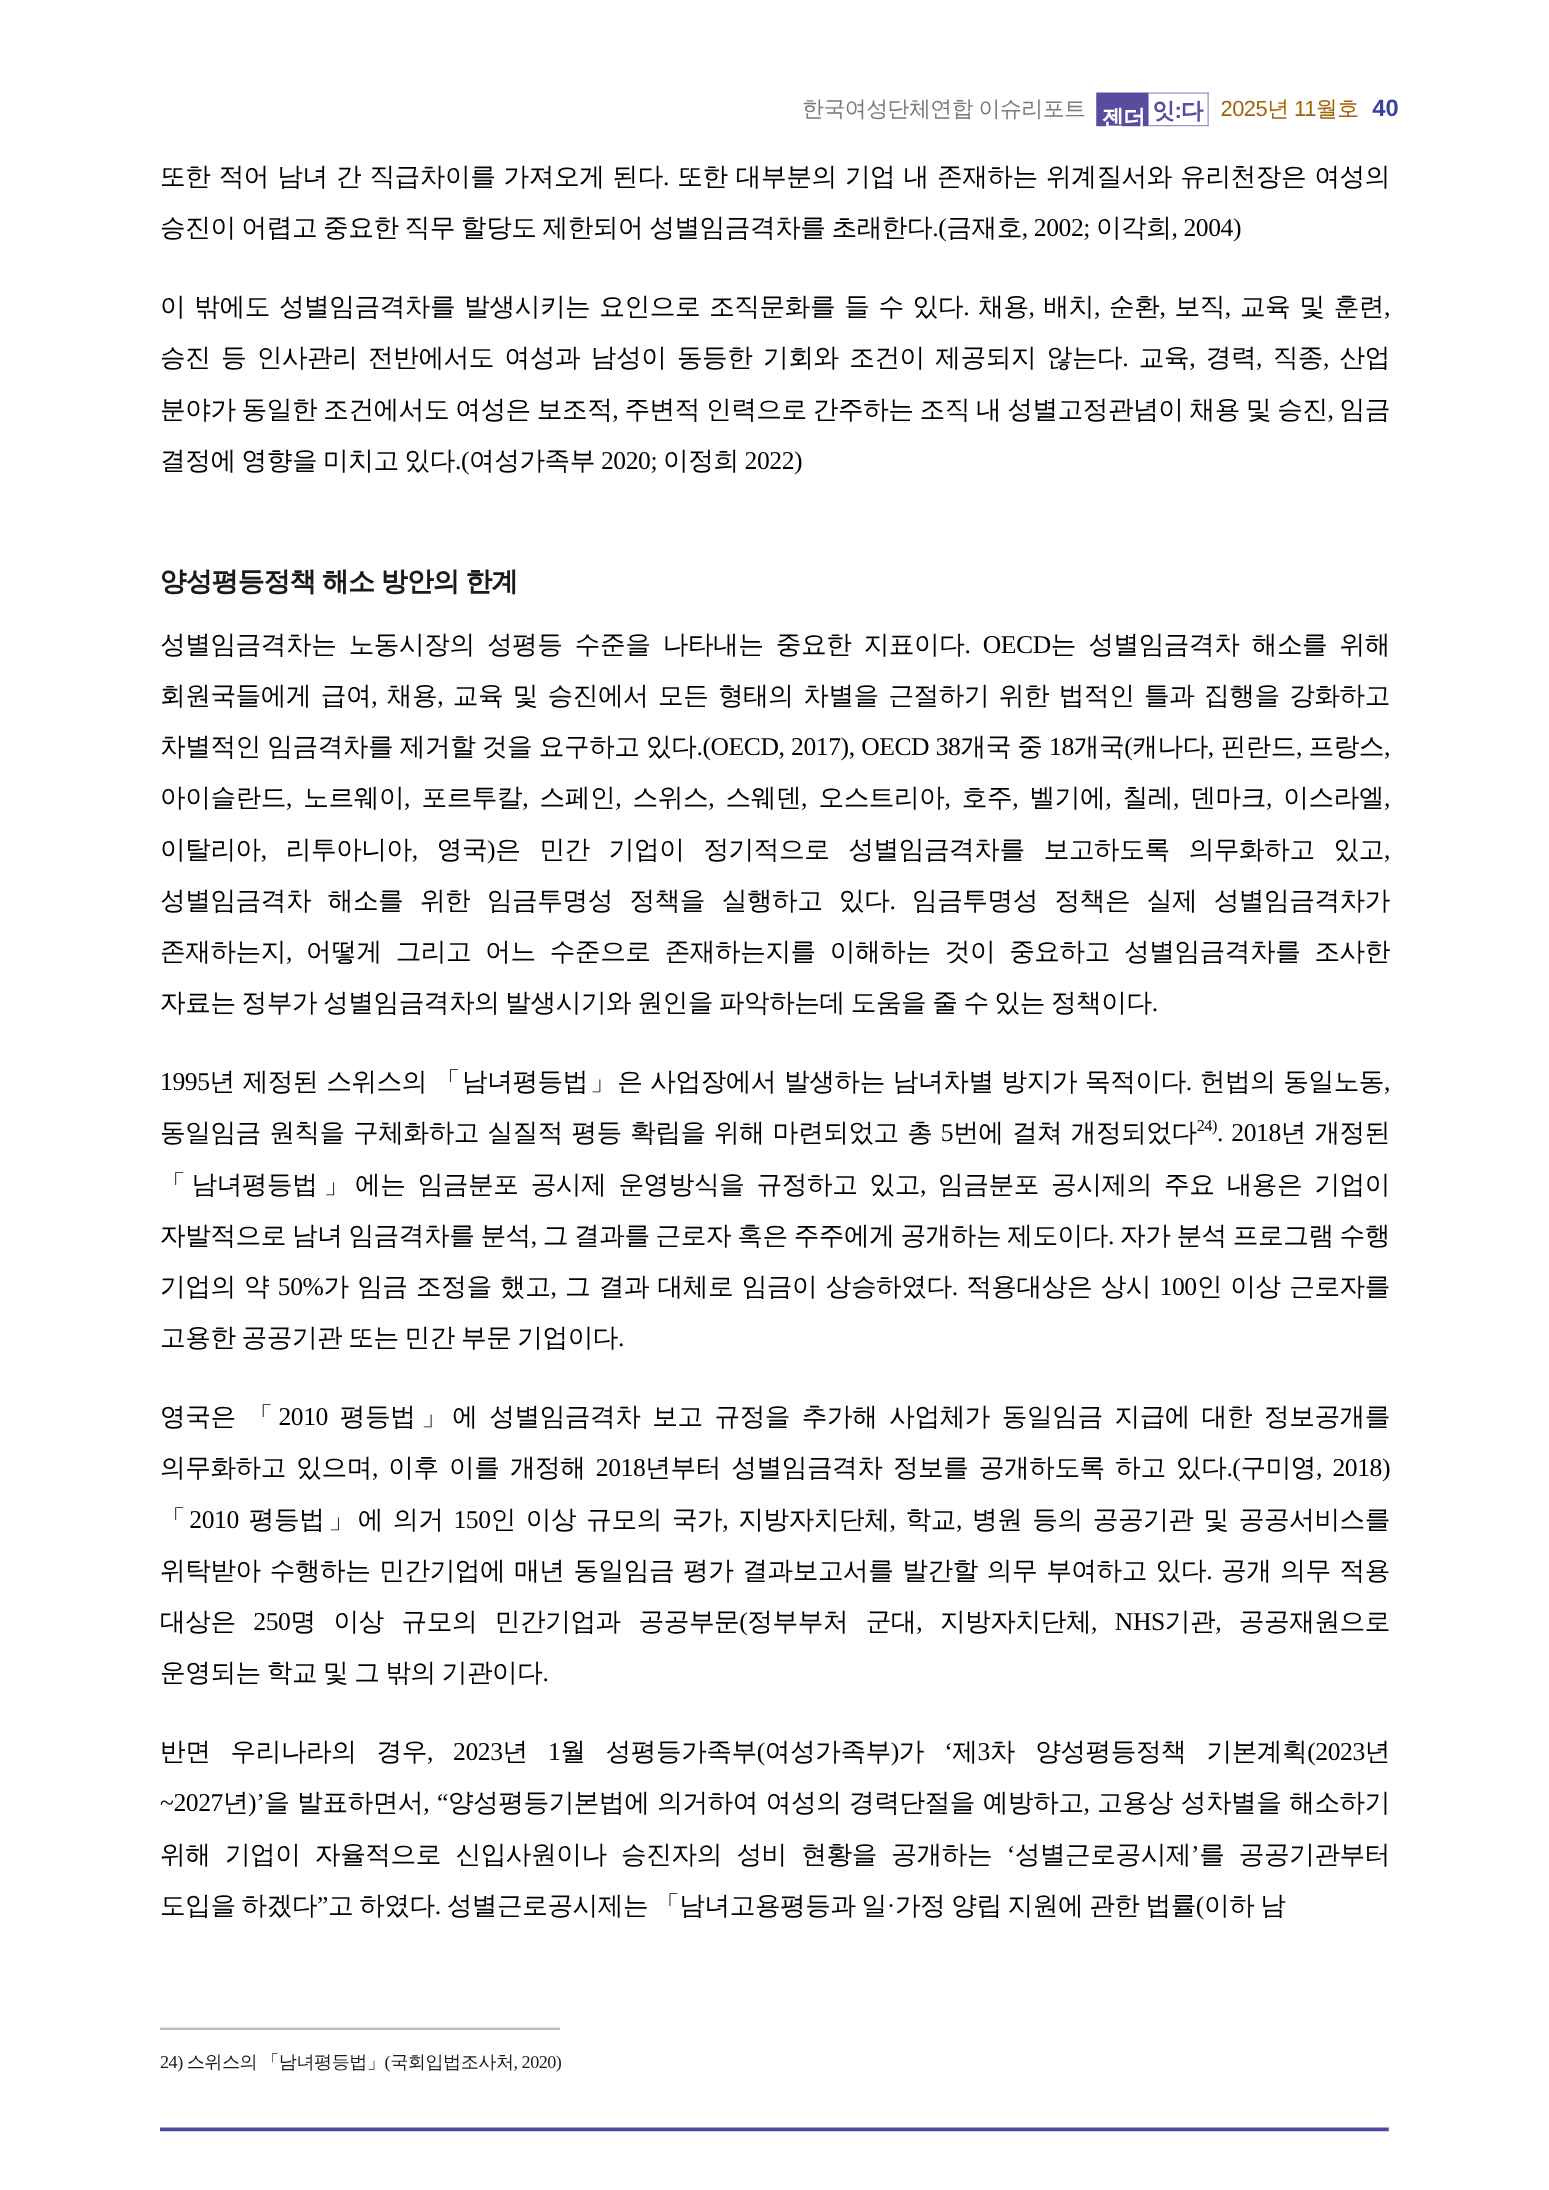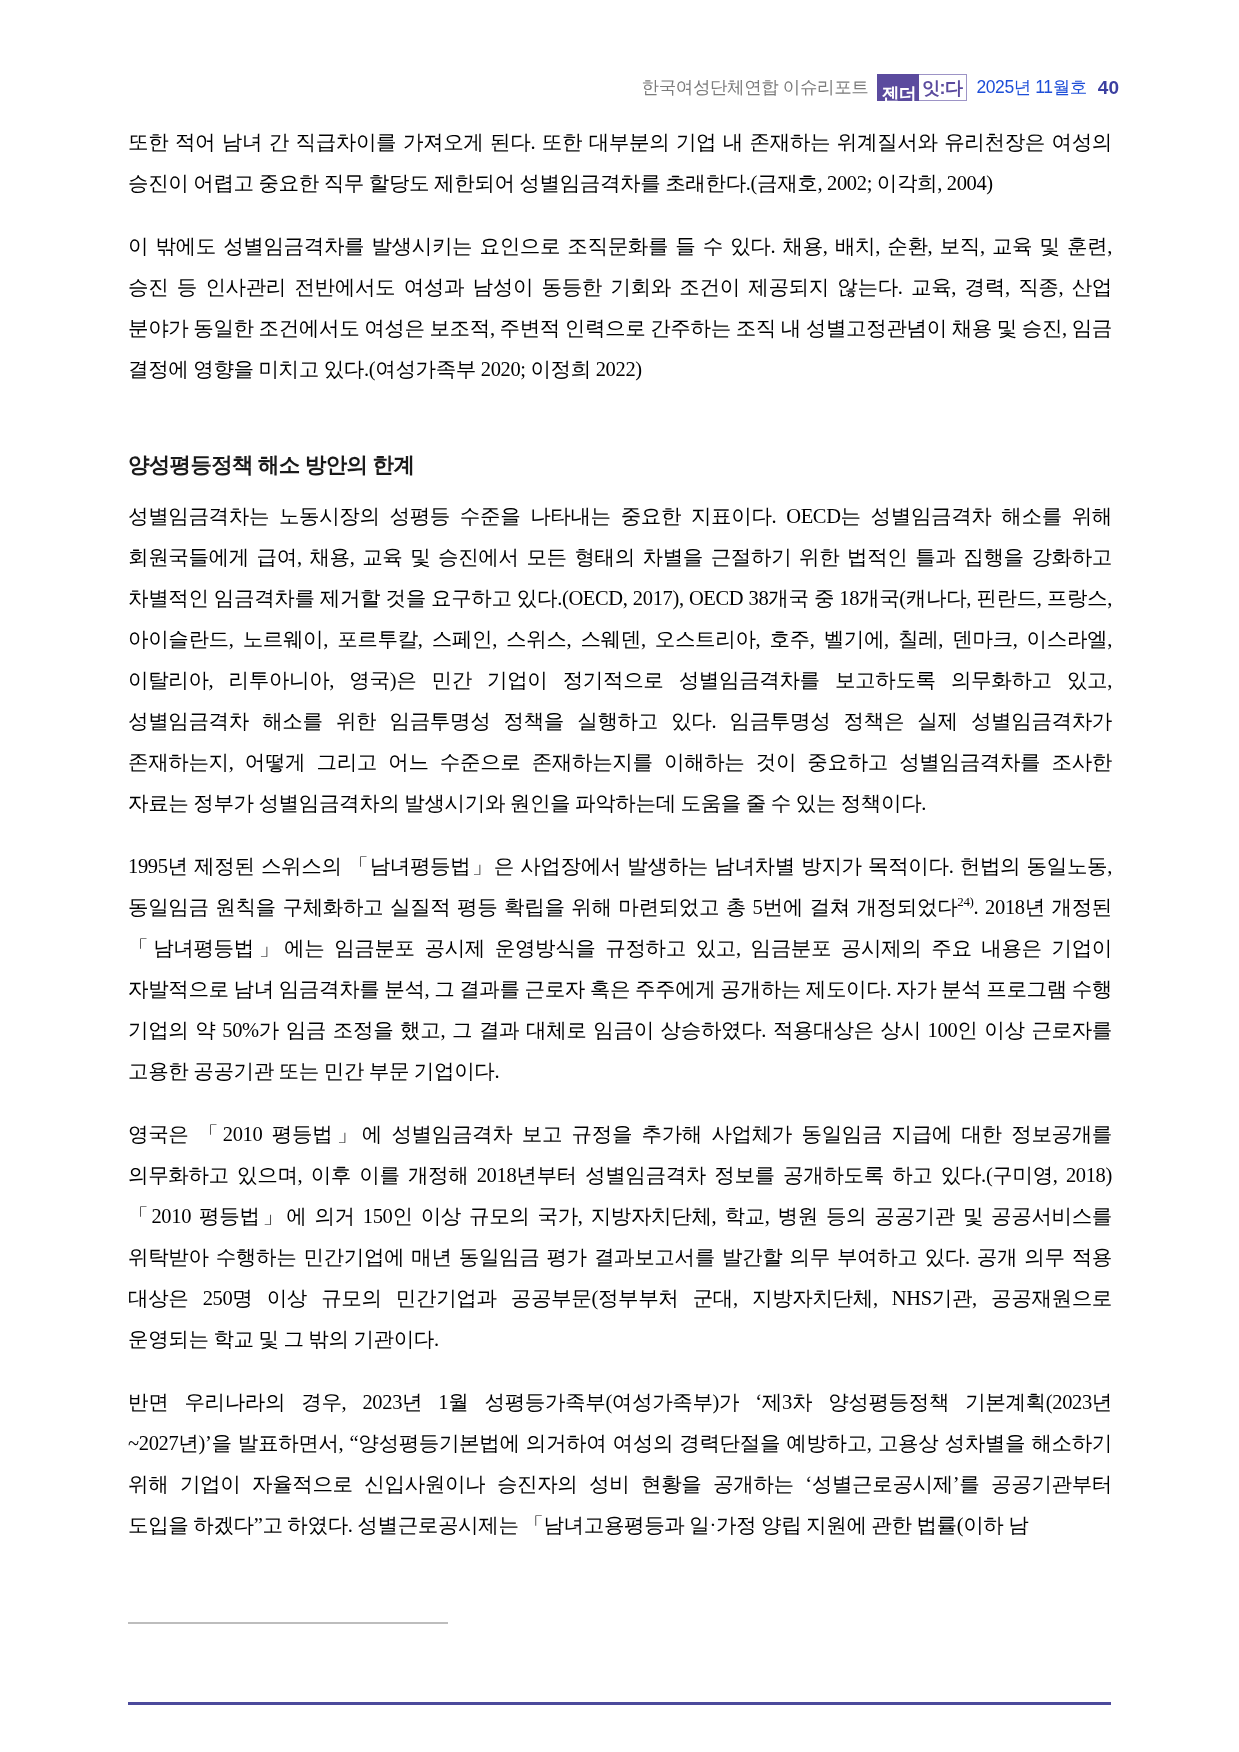--- a/index.html
+++ b/index.html
@@ -62,21 +62,21 @@
     color: #5b4b9e;
     border: 1px solid #9d94c6;
     border-left: none;
     padding: 0 4px 0 3px;
     display: flex;
     align-items: center;
     line-height: 1;
     box-sizing: border-box;
   }
   .rh-date {
-    color: #1d4ed8;
+    color: #a16207;
     letter-spacing: -0.4px;
     font-family: "Liberation Sans", "DejaVu Sans", sans-serif;
     text-align: right;
   }
   .rh-page {
     color: #3b3fa0;
     font-weight: 700;
     font-size: 19px;
     font-family: "Liberation Sans", "DejaVu Sans", sans-serif;
     margin-left: 2px;
@@ -174,17 +174,18 @@
 
     <p class="para"><span>1995년 제정된 스위스의 「남녀평등법」은 사업장에서 발생하는 남녀차별 방지가 목적이다. 헌법의 동일노동, 동일임금 원칙을 구체화하고 실질적 평등 확립을 위해 마련되었고 총 5번에 걸쳐 개정되었다</span><sup class="fn-ref">24)</sup><span>. 2018년 개정된 「남녀평등법」에는 임금분포 공시제 운영방식을 규정하고 있고, 임금분포 공시제의 주요 내용은 기업이 자발적으로 남녀 임금격차를 분석, 그 결과를 근로자 혹은 주주에게 공개하는 제도이다. 자가 분석 프로그램 수행 기업의 약 50%가 임금 조정을 했고, 그 결과 대체로 임금이 상승하였다. 적용대상은 상시 100인 이상 근로자를 고용한 공공기관 또는 민간 부문 기업이다.</span></p>
 
     <p class="para">영국은 「2010 평등법」에 성별임금격차 보고 규정을 추가해 사업체가 동일임금 지급에 대한 정보공개를 의무화하고 있으며, 이후 이를 개정해 2018년부터 성별임금격차 정보를 공개하도록 하고 있다.(구미영, 2018) 「2010 평등법」에 의거 150인 이상 규모의 국가, 지방자치단체, 학교, 병원 등의 공공기관 및 공공서비스를 위탁받아 수행하는 민간기업에 매년 동일임금 평가 결과보고서를 발간할 의무 부여하고 있다. 공개 의무 적용 대상은 250명 이상 규모의 민간기업과 공공부문(정부부처 군대, 지방자치단체, NHS기관, 공공재원으로 운영되는 학교 및 그 밖의 기관이다.</p>
 
     <p class="para">반면 우리나라의 경우, 2023년 1월 성평등가족부(여성가족부)가 ‘제3차 양성평등정책 기본계획(2023년~2027년)’을 발표하면서, “양성평등기본법에 의거하여 여성의 경력단절을 예방하고, 고용상 성차별을 해소하기 위해 기업이 자율적으로 신입사원이나 승진자의 성비 현황을 공개하는 ‘성별근로공시제’를 공공기관부터 도입을 하겠다”고 하였다. 성별근로공시제는 「남녀고용평등과 일·가정 양립 지원에 관한 법률(이하 남</p>
   </div>
 
   <div class="footnote-area">
     <div class="footnote-rule"></div>
+    <p class="footnote-item">24) 스위스의 「남녀평등법」(국회입법조사처, 2020)</p>
   </div>
 
   <div class="bottom-rule"></div>
 
 </div>
 
 </body></html>

